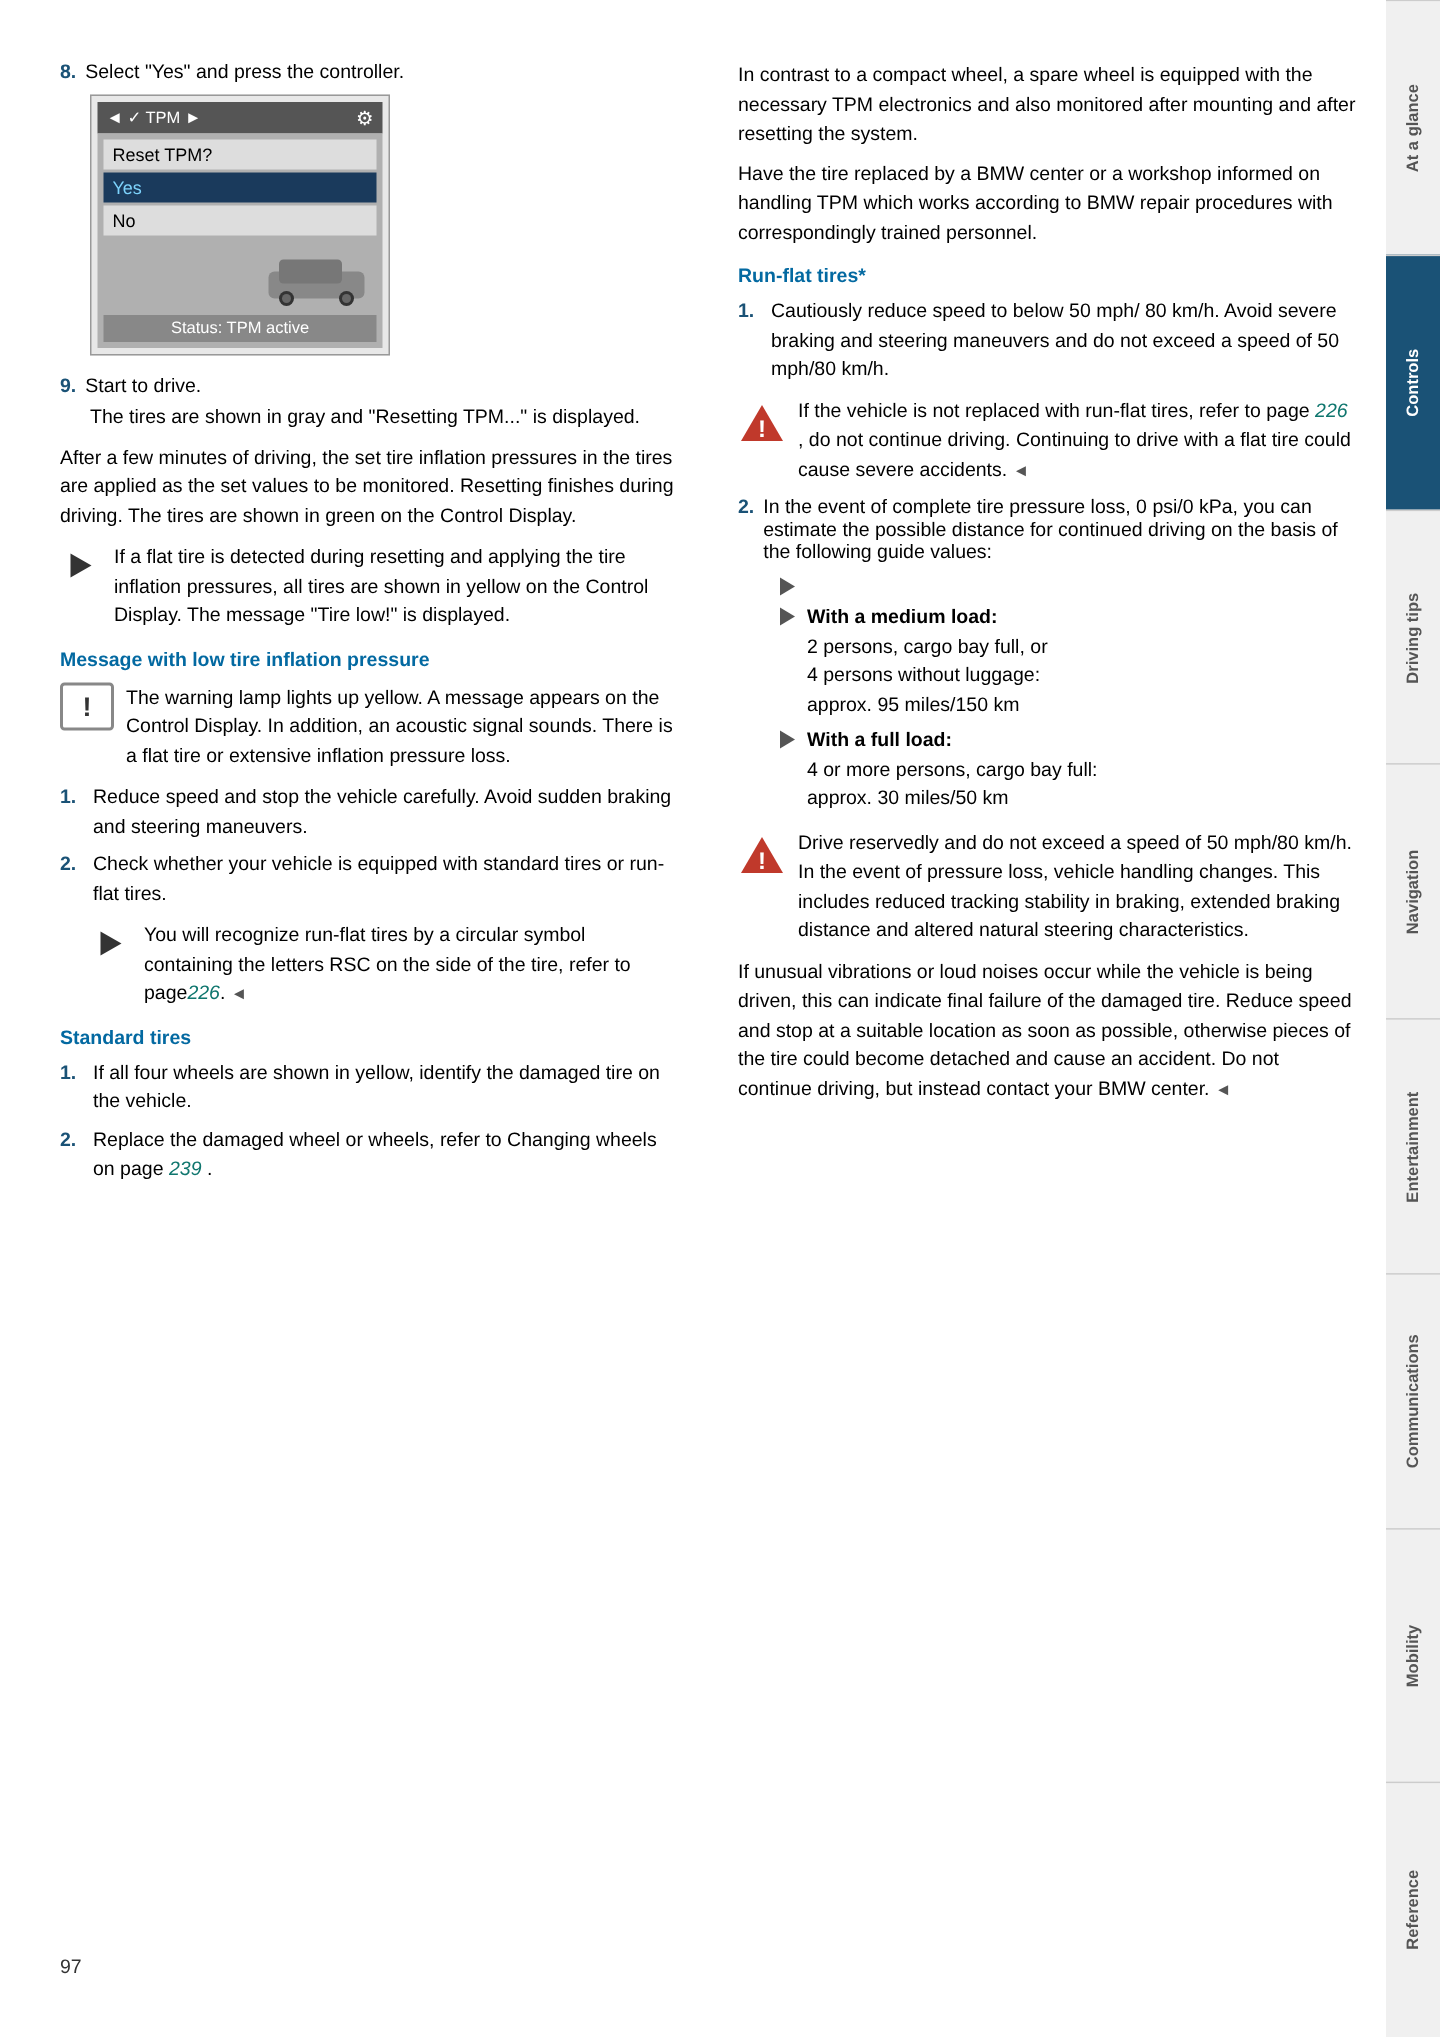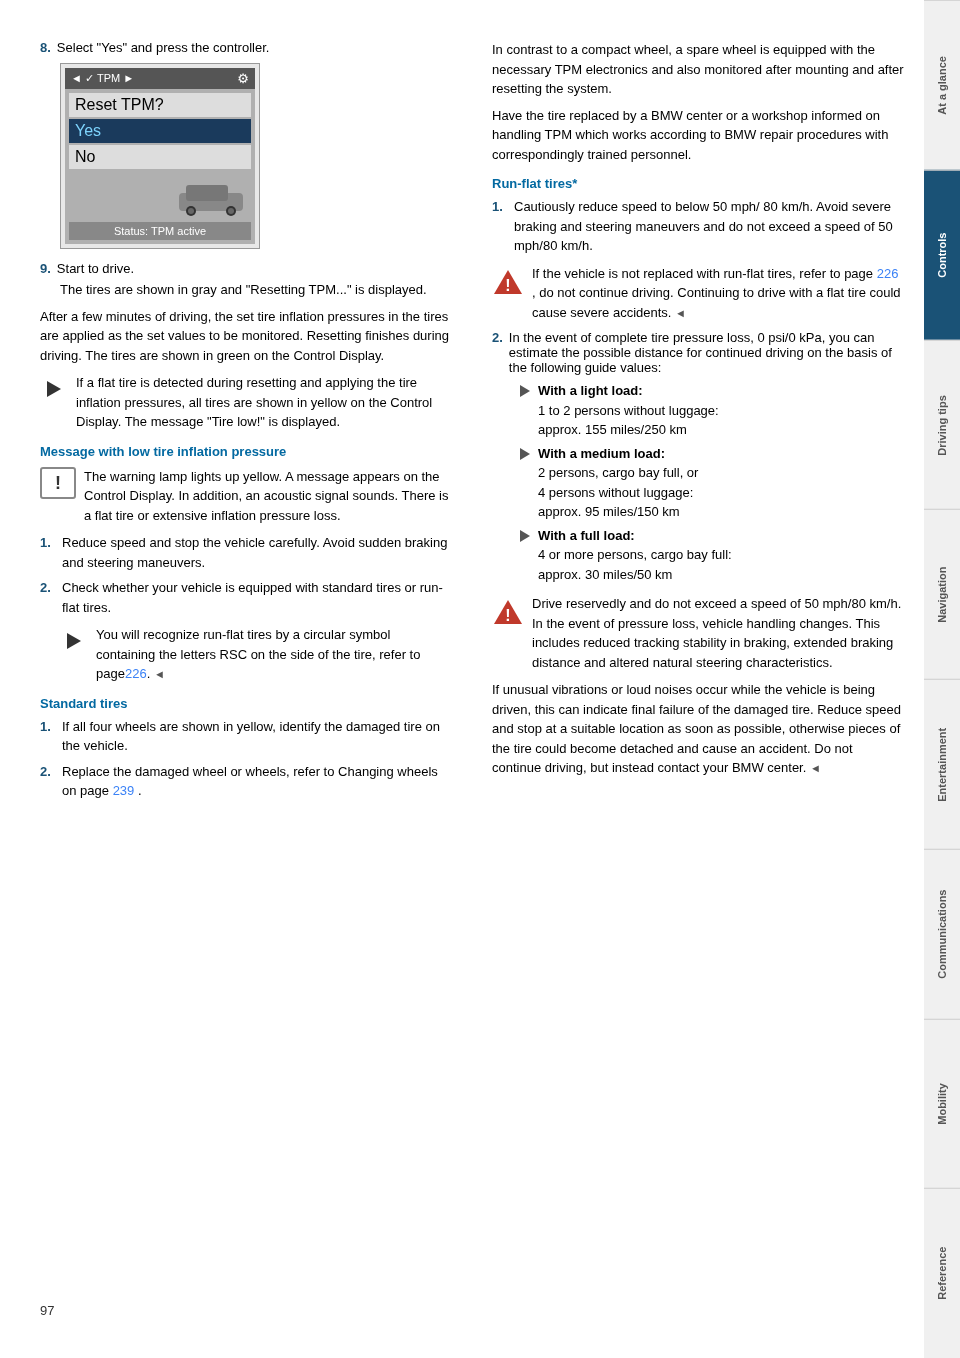--- a/index.html
+++ b/index.html
@@ -92,21 +92,21 @@
       justify-content: space-between;
     }
     .tpm-body {
       background: #b0b0b0;
       padding: 4px;
     }
     .tpm-menu-item {
       background: #ddd;
       padding: 3px 6px;
       margin-bottom: 2px;
-      font-size: 16px;
+      font-size: 12px;
     }
     .tpm-menu-item.selected {
       background: #1a3a5c;
       color: #7dd3fc;
     }
     .tpm-status {
       background: #888;
       color: #fff;
       text-align: center;
       padding: 3px 6px;
@@ -173,21 +173,22 @@
       line-height: 1.5;
       font-size: 13px;
     }
     ol li .li-num {
       color: #1a5276;
       font-weight: bold;
       flex-shrink: 0;
       min-width: 16px;
     }
     .link-blue {
-      color: #3b82f6;
+      color: #0f766e;
+      font-style: italic;
     }
     .page-number {
       text-align: left;
       margin-top: 16px;
       font-size: 13px;
       color: #333;
     }
     .back-mark {
       font-size: 11px;
       color: #555;
@@ -345,24 +346,20 @@
         </div>
 
         <div style="display:flex; gap:6px; margin-bottom:6px;">
           <span class="step-number">2.</span>
           <span>In the event of complete tire pressure loss, 0 psi/0 kPa, you can estimate the possible distance for continued driving on the basis of the following guide values:</span>
         </div>
 
         <div class="indent-block">
           <div class="bullet-item">
             <div class="bullet-arrow"></div>
-            <div>
-              <strong>With a light load:</strong><br>
-              <span>1 to 2 persons without luggage:<br>approx. 155 miles/250 km</span>
-            </div>
           </div>
           <div class="bullet-item">
             <div class="bullet-arrow"></div>
             <div>
               <strong>With a medium load:</strong><br>
               <span>2 persons, cargo bay full, or<br>4 persons without luggage:<br>approx. 95 miles/150 km</span>
             </div>
           </div>
           <div class="bullet-item">
             <div class="bullet-arrow"></div>

